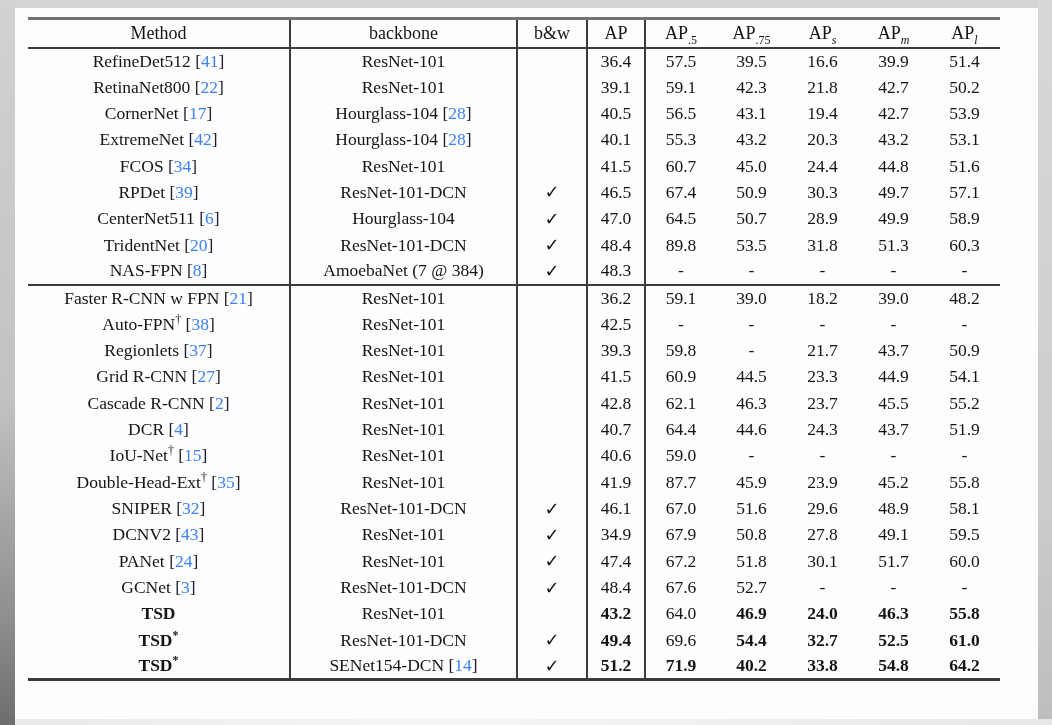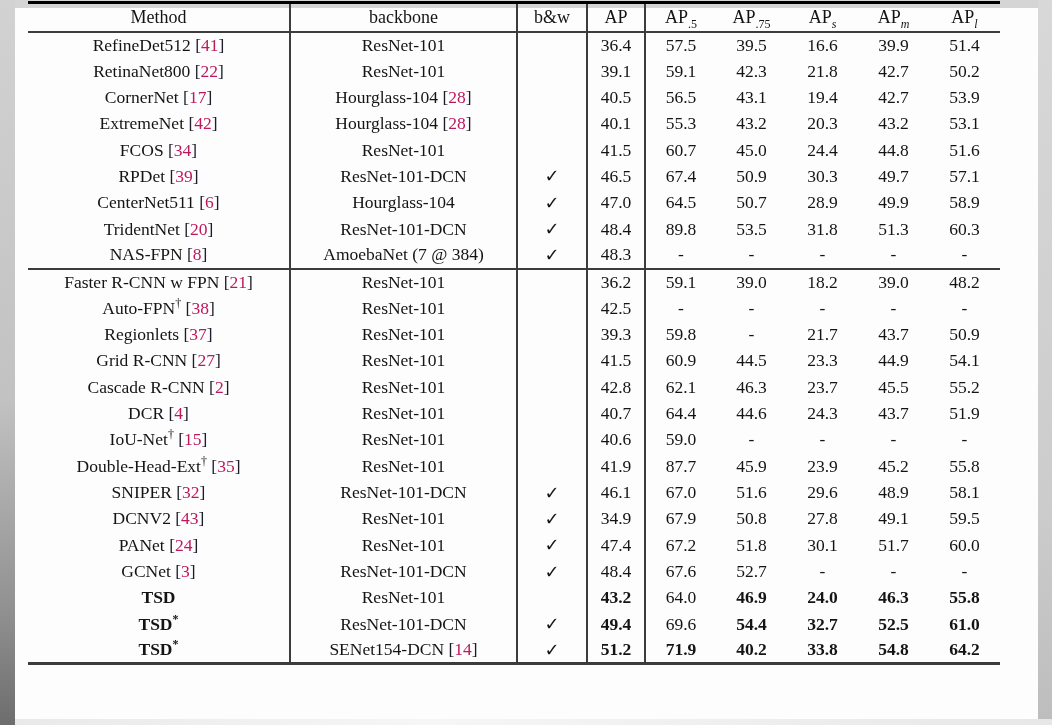--- a/index.html
+++ b/index.html
@@ -22,25 +22,25 @@
   .strip-right {
     position: absolute; right: 0; top: 0; width: 14px; height: 725px;
     background: linear-gradient(180deg, #d8d8d8 0%, #cccccc 70%, #bdbdbd 100%);
   }
   .strip-bottom {
     position: absolute; left: 15px; bottom: 0; width: 1037px; height: 6px;
     background: linear-gradient(90deg, #e9e9e9 0%, #f6f6f6 40%, #e7e7e7 100%);
   }
 
   table.results {
-    position: absolute; left: 28px; top: 1px;
+    position: absolute; left: 28px; top: 17px;
     width: 972px;
     border-collapse: collapse;
     table-layout: fixed;
-    border-top: 3px solid #000000;
+    border-top: 3px solid #737373;
     border-bottom: 3px solid #3c3c3c;
     font-size: 17.5px;
   }
   thead tr { height: 29px; }
   tbody tr { height: 26.35px; }
   th, td {
     text-align: center;
     vertical-align: middle;
     font-weight: 400;
     padding: 0;
@@ -52,21 +52,21 @@
   .vr { border-right: 2px solid #3c3c3c; }
   
   thead tr { border-bottom: 2.5px solid #3c3c3c; }
   tr.group-start { border-top: 2.5px solid #3c3c3c; }
 
   .italic { }
   .bold { font-weight: 700; }
   sub.hsub { font-size: 12px; line-height: 0; }
   sub.hsub.it { font-style: italic; }
   sup.msup { font-size: 12px; line-height: 0; }
-  .cite-num { color: #be185d; }
+  .cite-num { color: #3b82f6; }
   .bracket { color: #1c1c2a; }
   .check { font-size: 18px; }
 </style>
 </head>
 <body>
 
 <div class="strip-top"></div>
 <div class="strip-left"></div>
 <div class="strip-right"></div>
 <div class="strip-bottom"></div>

